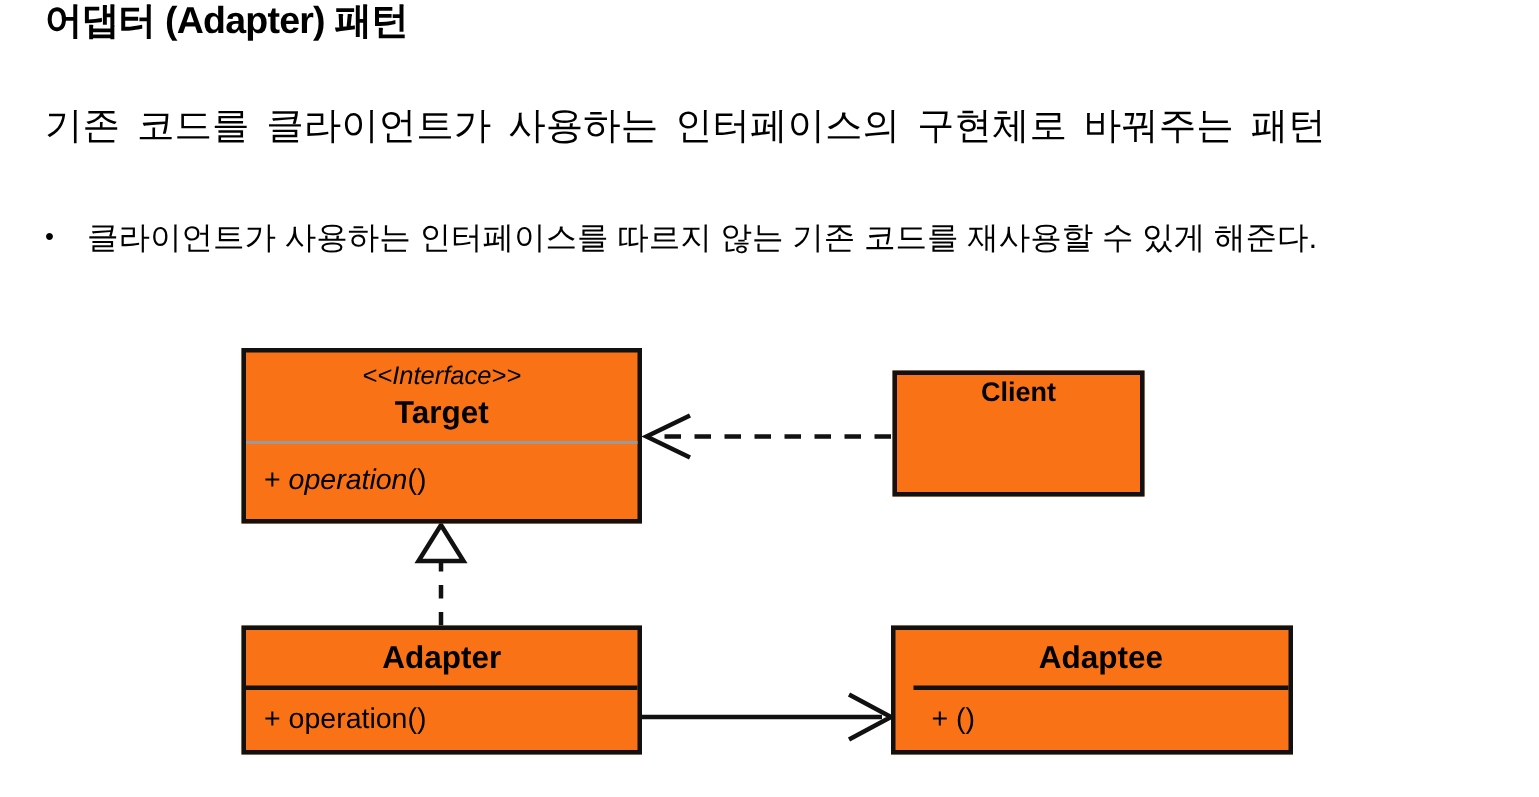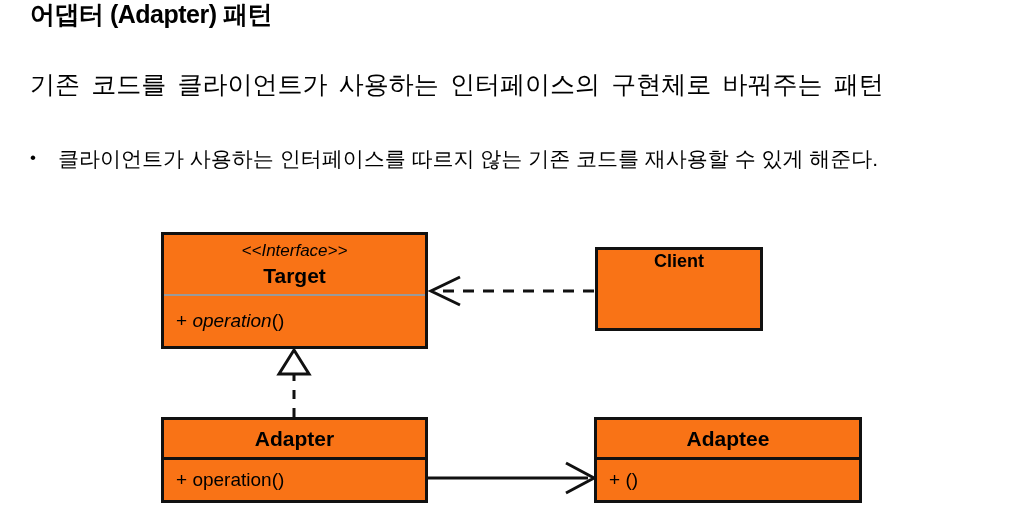--- a/index.html
+++ b/index.html
@@ -131,21 +131,21 @@
   #box-client   { left: 595px; top: 247px; width: 168px; height: 84px;
                   display: flex; align-items: flex-start; justify-content: center; }
   #box-client .uml-name { font-size: 18px; }
 
   #box-adapter  { left: 161px; top: 417px; width: 267px; height: 86px;
                   display: flex; flex-direction: column; }
   #box-adapter .uml-header { height: 40px; }
   #box-adapter .uml-members { height: 43px; }
 
   #box-adaptee  { left: 594px; top: 417px; width: 268px; height: 86px;
-                  display: flex; flex-direction: column; }
+                  display: flex; flex-direction: column; padding-left: 12px; }
   #box-adaptee .uml-header { height: 40px; }
   #box-adaptee .uml-members { height: 43px; }
 
   #connector-layer {
     position: absolute;
     left: 0; top: 0;
     width: 1026px; height: 531px;
     z-index: 2;
   }
 </style>

